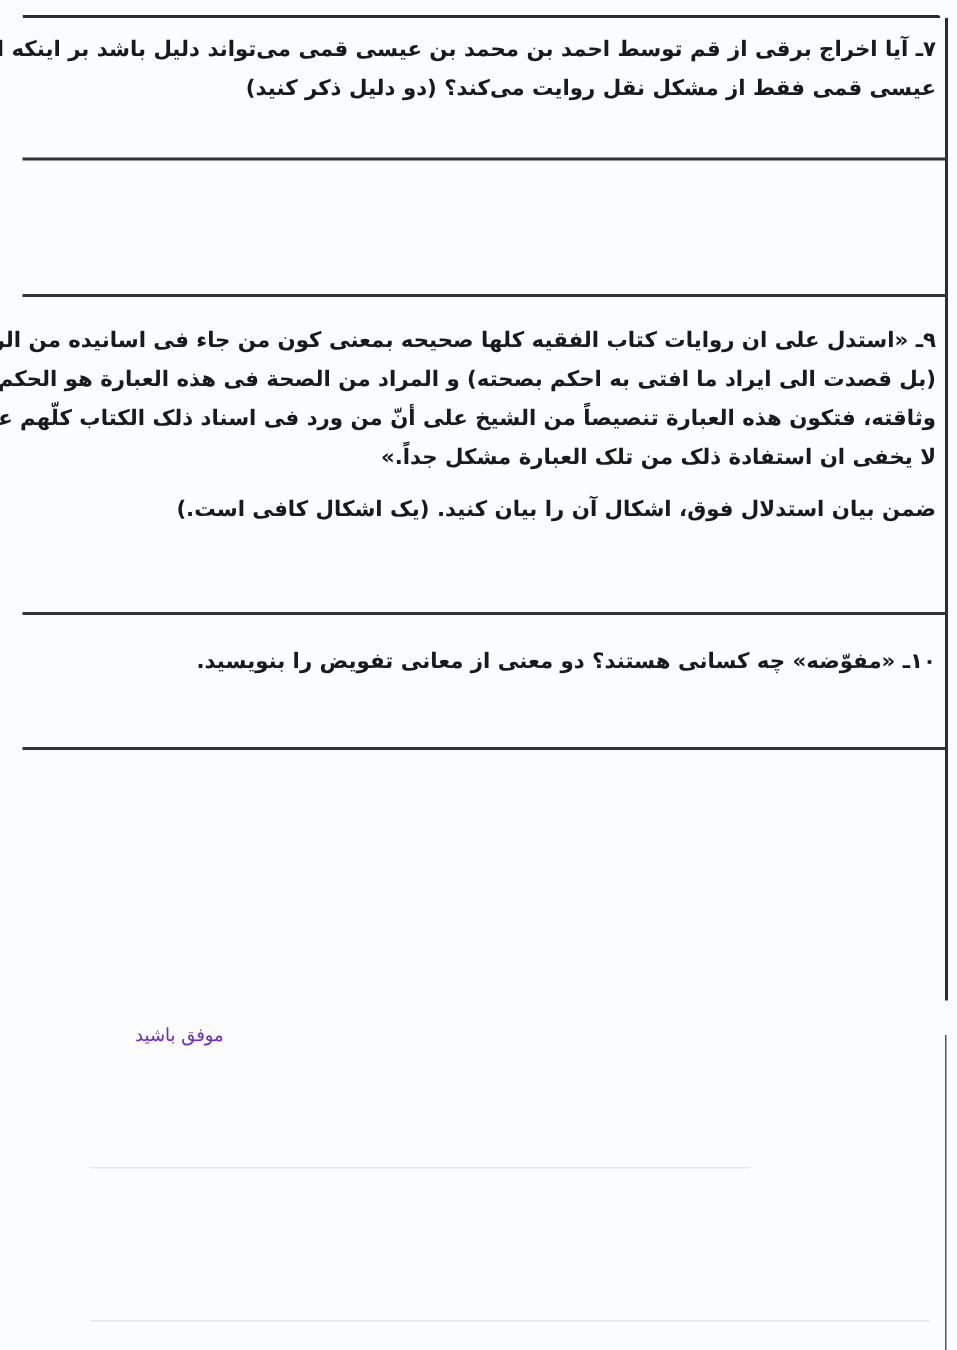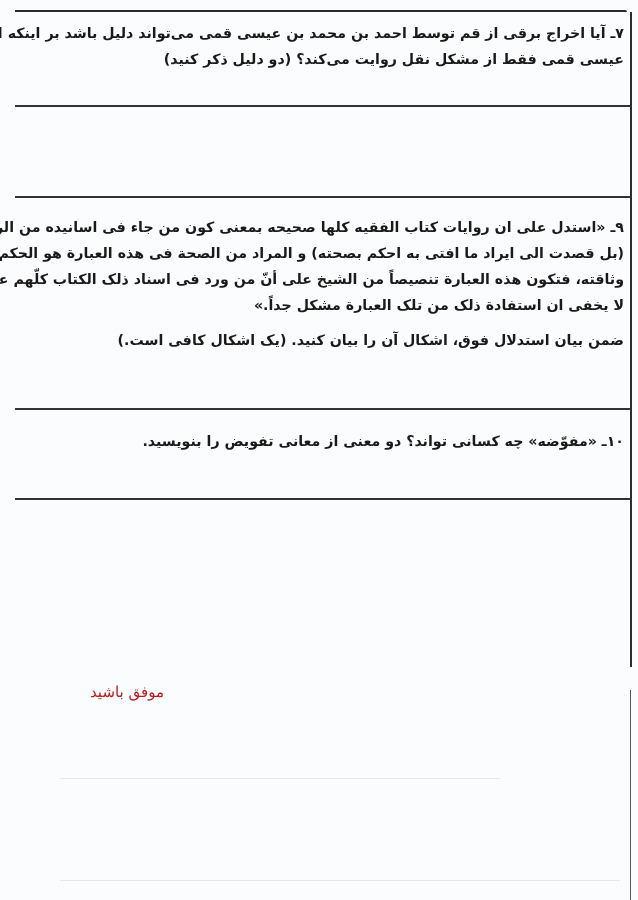--- a/index.html
+++ b/index.html
@@ -30,21 +30,21 @@
   }
   .q {
     position:absolute; right:14px;
     direction:rtl; text-align:right;
     font-size:14.2px; line-height:26px;
     white-space:nowrap;
   }
   .q .line { display:block;font-weight:bold; }
   .closing {
     position:absolute; left:90px; top:683px;
-    direction:rtl; font-size:15px; color:#b91c1c;
+    direction:rtl; font-size:12px; color:#6d28d9;
     font-family:"DejaVu Serif", serif;
   }
   .ghost-rule { position:absolute; height:0; border-top:1px solid #e4e7ec; }
 </style>
 </head>
 <body>
 
 <div class="page">
 
   <div class="ghost-rule" style="left:60px;top:778px;width:440px;"></div>
@@ -68,20 +68,20 @@
     <span class="line">۹ـ «استدل علی ان روایات کتاب الفقیه کلها صحیحه بمعنی کون من جاء فی اسانیده من الرواة ثقات بقوله</span>
     <span class="line">(بل قصدت الی ایراد ما افتی به احکم بصحته) و المراد من الصحة فی هذه العبارة هو الحکم بعدالة الراوی أو</span>
     <span class="line">وثاقته، فتکون هذه العبارة تنصیصاً من الشیخ علی أنّ من ورد فی اسناد ذلک الکتاب کلّهم عدول أو ثقات و</span>
     <span class="line">لا یخفی ان استفادة ذلک من تلک العبارة مشکل جداً.»</span>
     <span class="line" style="margin-top:9px;">ضمن بیان استدلال فوق، اشکال آن را بیان کنید. (یک اشکال کافی است.)</span>
   </div>
 
   <div class="divider" style="top:408px;"></div>
 
   <div class="q" style="top:428px;">
-    <span class="line">۱۰ـ «مفوّضه» چه کسانی تواند؟ دو معنی از معانی تفویض را بنویسید.</span>
+    <span class="line">۱۰ـ «مفوّضه» چه کسانی هستند؟ دو معنی از معانی تفویض را بنویسید.</span>
   </div>
 
   <div class="divider" style="top:498px;"></div>
 
 
   <div class="closing">موفق باشید</div>
 </div>
 
 </body></html>

